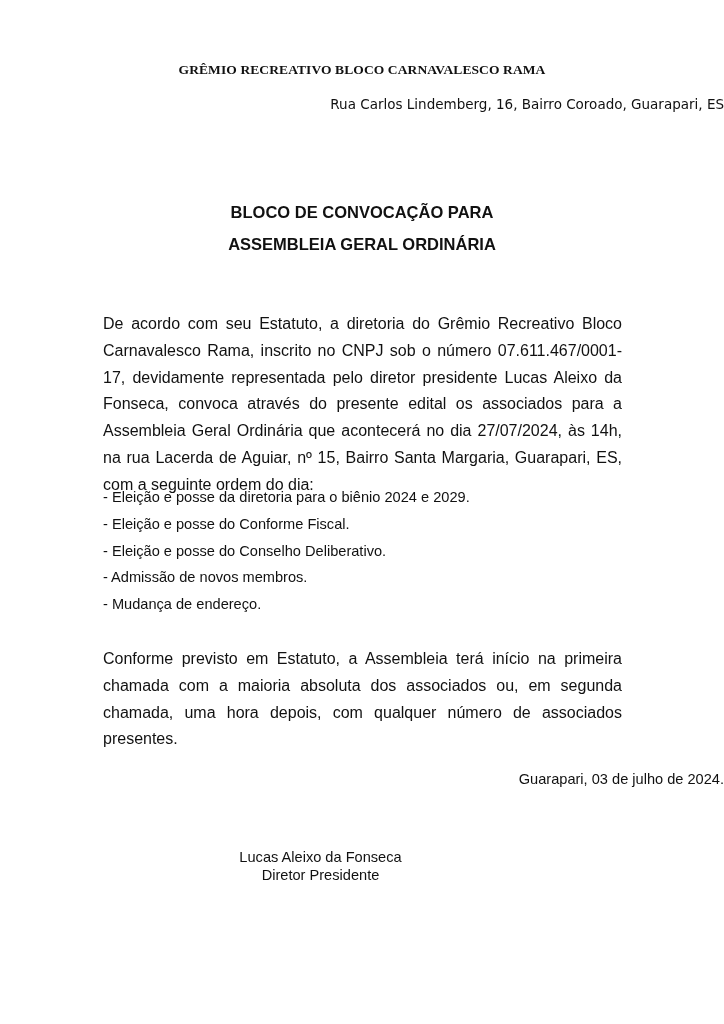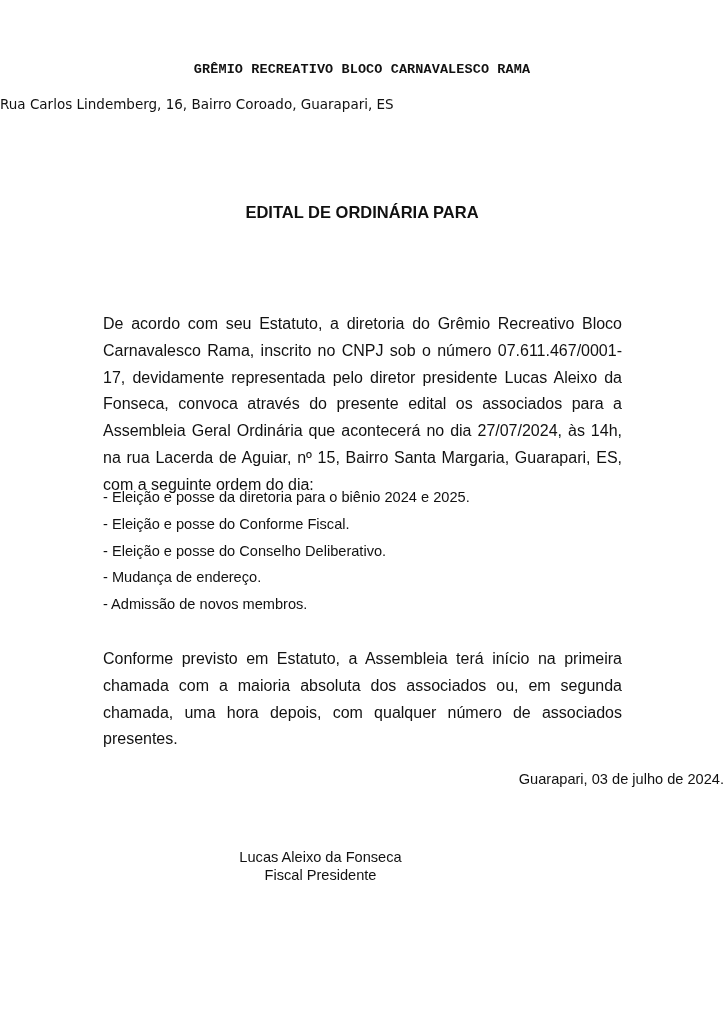--- a/index.html
+++ b/index.html
@@ -12,30 +12,30 @@
       height: 1024px;
       position: relative;
       overflow: hidden;
       color: #111111;
     }
     .header-org {
       position: absolute;
       left: 0; width: 724px;
       top: 62px;
       text-align: center;
-      font-family: Liberation Mono, monospace;
+      font-family: Liberation Serif, serif;
       font-weight: bold;
       font-size: 13.5px;
       letter-spacing: 0.1px;
     }
     .header-addr {
       position: absolute;
       left: 0; width: 724px;
       top: 94px;
-      text-align: left;
+      text-align: right;
       font-family: "DejaVu Sans", sans-serif;
       font-size: 13.5px;
       line-height: 21px;
     }
     .title {
       position: absolute;
       left: 0; width: 724px;
       top: 196px;
       text-align: center;
       font-family: "Liberation Sans", sans-serif;
@@ -86,33 +86,34 @@
   </style>
 </head>
 <body>
 
 <div class="header-org">GRÊMIO RECREATIVO BLOCO CARNAVALESCO RAMA</div>
 <div class="header-addr">
   <div>Rua Carlos Lindemberg, 16, Bairro Coroado, Guarapari, ES</div>
 </div>
 
 <div class="title">
-  <div>EDITAL DE ORDINÁRIA PARA</div>
+  <div>BLOCO DE CONVOCAÇÃO PARA</div>
+  <div>ASSEMBLEIA GERAL ORDINÁRIA</div>
 </div>
 
 <div class="body-text para1">De acordo com seu Estatuto, a diretoria do Grêmio Recreativo Bloco Carnavalesco Rama, inscrito no CNPJ sob o número 07.611.467/0001-17, devidamente representada pelo diretor presidente Lucas Aleixo da Fonseca, convoca através do presente edital os associados para a Assembleia Geral Ordinária que acontecerá no dia 27/07/2024, às 14h, na rua Lacerda de Aguiar, nº 15, Bairro Santa Margaria, Guarapari, ES, com a seguinte ordem do dia:</div>
 
 <ul class="agenda">
-  <li>- Eleição e posse da diretoria para o biênio 2024 e 2025.</li>
+  <li>- Eleição e posse da diretoria para o biênio 2024 e 2029.</li>
   <li>- Eleição e posse do Conforme Fiscal.</li>
   <li>- Eleição e posse do Conselho Deliberativo.</li>
+  <li>- Admissão de novos membros.</li>
   <li>- Mudança de endereço.</li>
-  <li>- Admissão de novos membros.</li>
 </ul>
 
 <div class="body-text para2">Conforme previsto em Estatuto, a Assembleia terá início na primeira chamada com a maioria absoluta dos associados ou, em segunda chamada, uma hora depois, com qualquer número de associados presentes.</div>
 
 <div class="date-line">Guarapari, 03 de julho de 2024.</div>
 
 <div class="signature">
   <div>Lucas Aleixo da Fonseca</div>
-  <div>Fiscal Presidente</div>
+  <div>Diretor Presidente</div>
 </div>
 
 </body></html>

